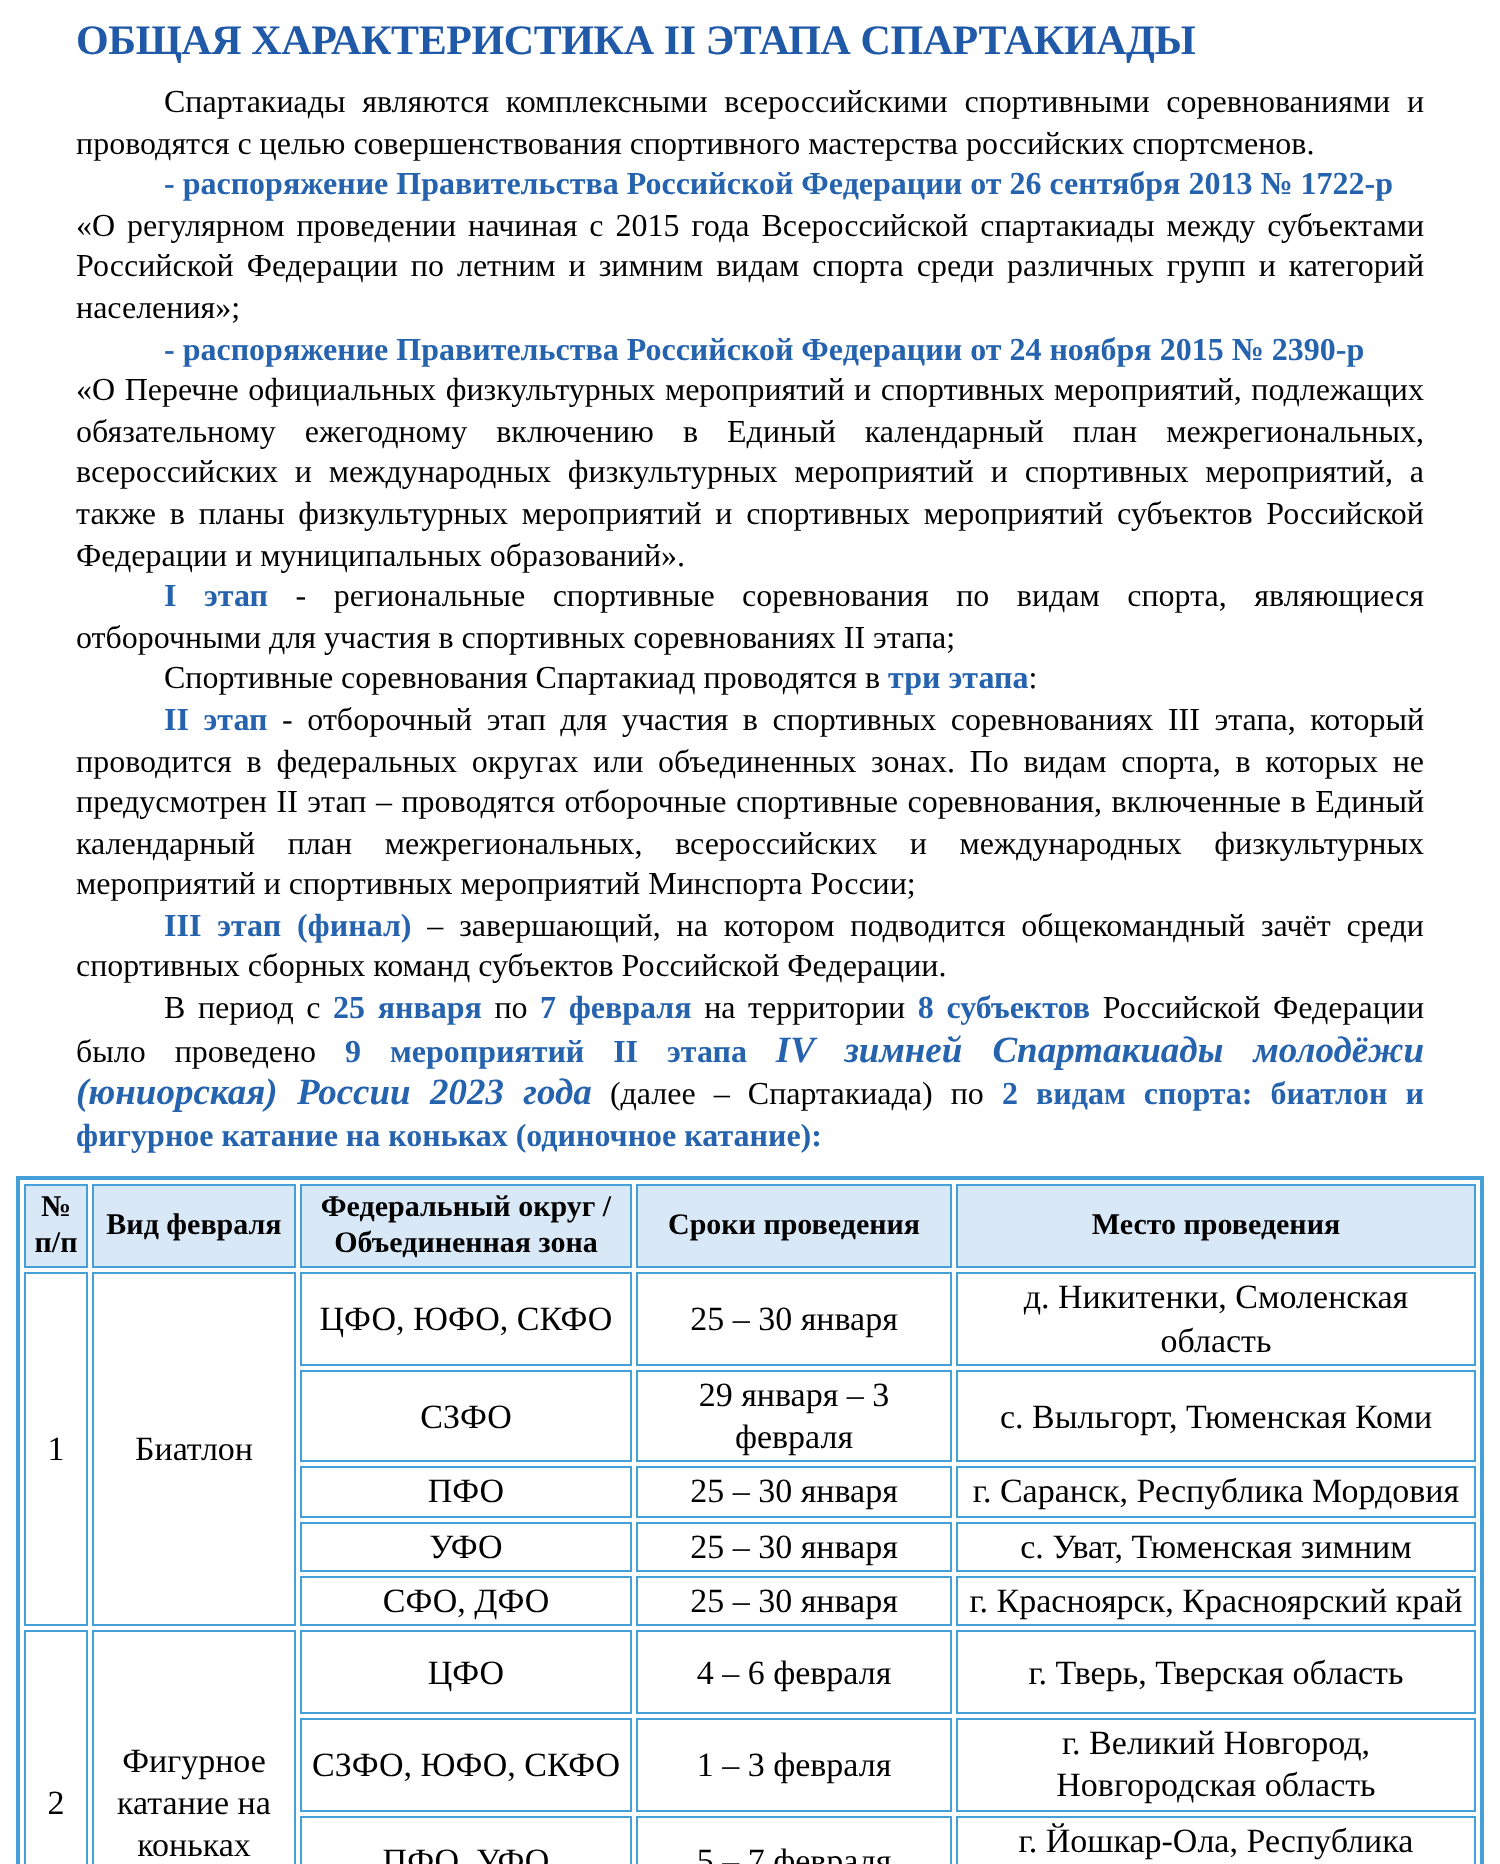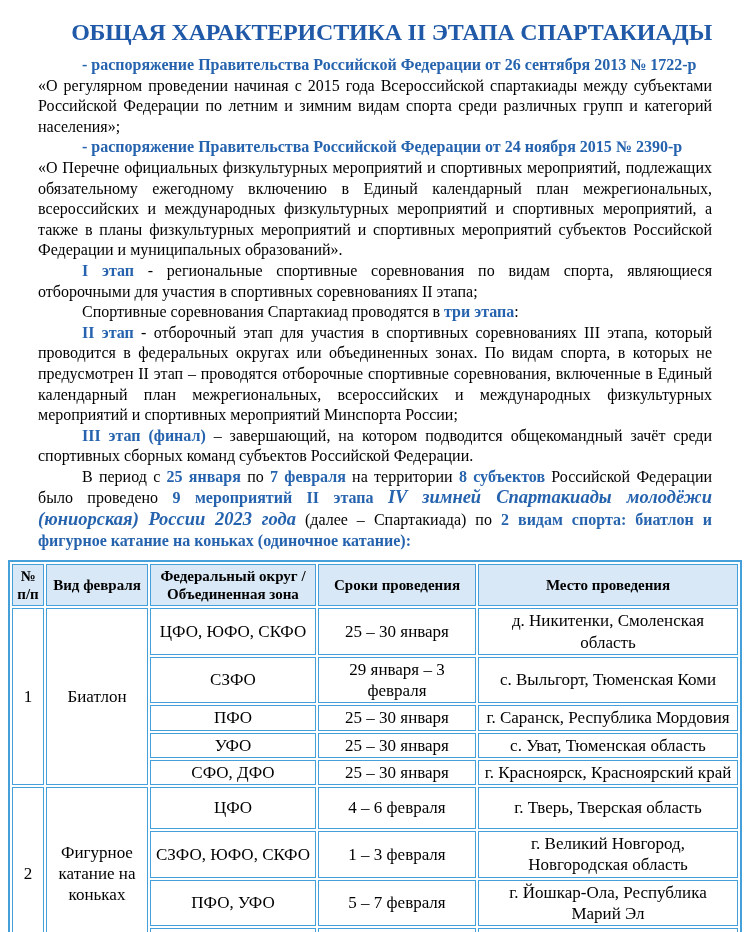--- a/index.html
+++ b/index.html
@@ -12,24 +12,24 @@
   html,body{margin:0;padding:0;}
   body{
     width:750px;height:932px;
     background:#ffffff;
     font-family:"Liberation Serif", serif;
     color:var(--text);
     overflow:hidden;
   }
   .page{padding:6px 38px 0 38px;}
   h1.doc-title{
-    margin:13px 0 9px 0;
-    text-align:right;
+    margin:2px 0 9px 0;
+    text-align:left;
     color:var(--title);
-    font-size:24px;
+    font-size:21px;
     font-weight:bold;
     letter-spacing:-0.2px;
     white-space:nowrap;
   }
   .body-text p{
     margin:0;
     text-indent:44px;
     text-align:justify;
     font-size:16px;
     line-height:20.6px;
@@ -68,20 +68,21 @@
   .col-district{width:166px;}
   .col-dates{width:158px;}
 </style>
 </head>
 <body>
 
 <div class="page">
   <h1 class="doc-title">ОБЩАЯ ХАРАКТЕРИСТИКА II ЭТАПА СПАРТАКИАДЫ</h1>
 
   <div class="body-text" id="paragraphs">
+      <p><span class="run-n">Спартакиады являются комплексными всероссийскими спортивными соревнованиями и проводятся с целью совершенствования спортивного мастерства российских спортсменов.</span></p>
       <p><span class="run-b">- распоряжение Правительства Российской Федерации от 26 сентября 2013 № 1722-р</span><br><span class="run-n">«О регулярном проведении начиная с 2015 года Всероссийской спартакиады между субъектами Российской Федерации по летним и зимним видам спорта среди различных групп и категорий населения»;</span></p>
       <p><span class="run-b">- распоряжение Правительства Российской Федерации от 24 ноября 2015 № 2390-р</span><br><span class="run-n">«О Перечне официальных физкультурных мероприятий и спортивных мероприятий, подлежащих обязательному ежегодному включению в Единый календарный план межрегиональных, всероссийских и международных физкультурных мероприятий и спортивных мероприятий, а также в планы физкультурных мероприятий и спортивных мероприятий субъектов Российской Федерации и муниципальных образований».</span></p>
       <p><span class="run-b">I этап</span><span class="run-n"> - региональные спортивные соревнования по видам спорта, являющиеся отборочными для участия в спортивных соревнованиях II этапа;</span></p>
       <p><span class="run-n">Спортивные соревнования Спартакиад проводятся в </span><span class="run-b">три этапа</span><span class="run-n">:</span></p>
       <p><span class="run-b">II этап</span><span class="run-n"> - отборочный этап для участия в спортивных соревнованиях III этапа, который проводится в федеральных округах или объединенных зонах. По видам спорта, в которых не предусмотрен II этап – проводятся отборочные спортивные соревнования, включенные в Единый календарный план межрегиональных, всероссийских и международных физкультурных мероприятий и спортивных мероприятий Минспорта России;</span></p>
       <p><span class="run-b">III этап (финал)</span><span class="run-n"> – завершающий, на котором подводится общекомандный зачёт среди спортивных сборных команд субъектов Российской Федерации.</span></p>
       <p><span class="run-n">В период с </span><span class="run-b">25 января</span><span class="run-n"> по </span><span class="run-b">7 февраля</span><span class="run-n"> на территории </span><span class="run-b">8 субъектов</span><span class="run-n"> Российской Федерации было проведено </span><span class="run-b">9 мероприятий II этапа </span><span class="run-bi">IV зимней Спартакиады молодёжи (юниорская) России 2023 года</span><span class="run-n"> (далее – Спартакиада) по </span><span class="run-b">2 видам спорта: биатлон и фигурное катание на коньках (одиночное катание):</span></p>
     </div>
 
   <table class="events">
@@ -117,21 +118,21 @@
           <td>с. Выльгорт, Тюменская Коми</td>
         </tr>
         <tr>
           <td>ПФО</td>
           <td>25 – 30 января</td>
           <td>г. Саранск, Республика Мордовия</td>
         </tr>
         <tr>
           <td>УФО</td>
           <td>25 – 30 января</td>
-          <td>с. Уват, Тюменская область</td>
+          <td>с. Уват, Тюменская зимним</td>
         </tr>
         <tr>
           <td>СФО, ДФО</td>
           <td>25 – 30 января</td>
           <td>г. Красноярск, Красноярский край</td>
         </tr>
       </tbody>
       <tbody>
         <tr>
           <td rowspan="4">2</td>

